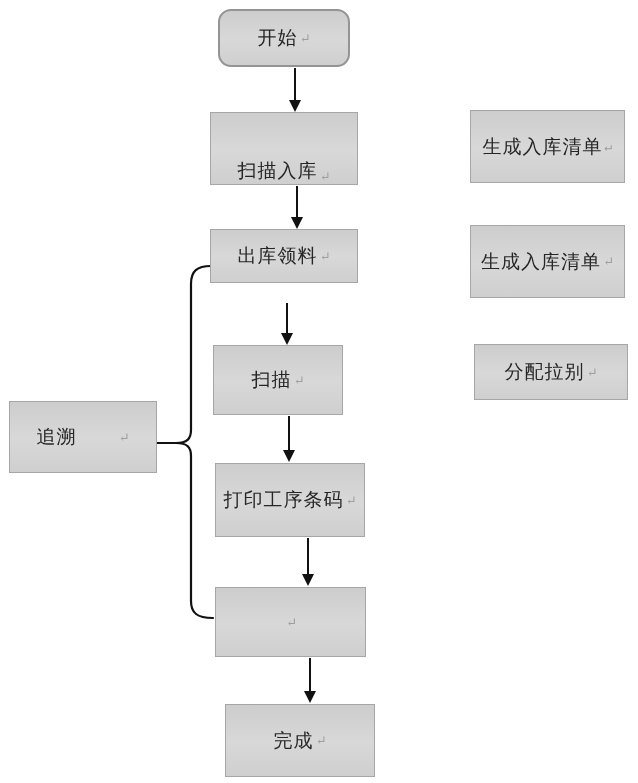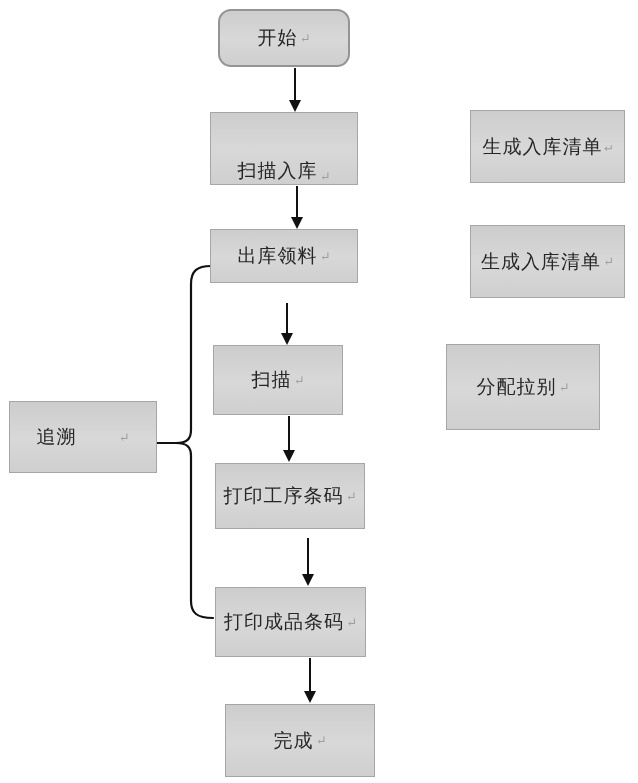--- a/index.html
+++ b/index.html
@@ -73,46 +73,45 @@
   <div class="box" style="left:210px;top:229px;width:148px;height:54px;">
     <span>出库领料</span>
       <span class="ret">↵</span>
   </div>
 
   <div class="box" style="left:213px;top:345px;width:130px;height:70px;">
     <span>扫描</span>
       <span class="ret">↵</span>
   </div>
 
-  <div class="box" style="left:215px;top:463px;width:150px;height:66px;">
+  <div class="box" style="left:215px;top:463px;width:150px;height:74px;">
     <span>打印工序条码</span>
       <span class="ret">↵</span>
   </div>
 
   <div class="box" style="left:215px;top:587px;width:151px;height:70px;">
-    <span>打印成品条码</span>
       <span class="ret">↵</span>
   </div>
 
   <div class="box" style="left:225px;top:704px;width:150px;height:73px;">
     <span>完成</span>
       <span class="ret">↵</span>
   </div>
 
   <div class="box" style="left:470px;top:110px;width:155px;height:73px;font-family:Liberation Mono, monospace;">
     <span>生成入库清单</span>
       <span class="ret">↵</span>
   </div>
 
   <div class="box" style="left:470px;top:225px;width:155px;height:73px;">
     <span>生成入库清单</span>
       <span class="ret">↵</span>
   </div>
 
-  <div class="box" style="left:446px;top:344px;width:154px;height:86px;">
+  <div class="box" style="left:474px;top:344px;width:154px;height:56px;">
     <span>分配拉别</span>
       <span class="ret">↵</span>
   </div>
 
   <div class="box" style="left:9px;top:401px;width:148px;height:72px;gap:40px;">
     <span>追溯</span>
       <span class="ret">↵</span>
   </div>
 
 </div>

